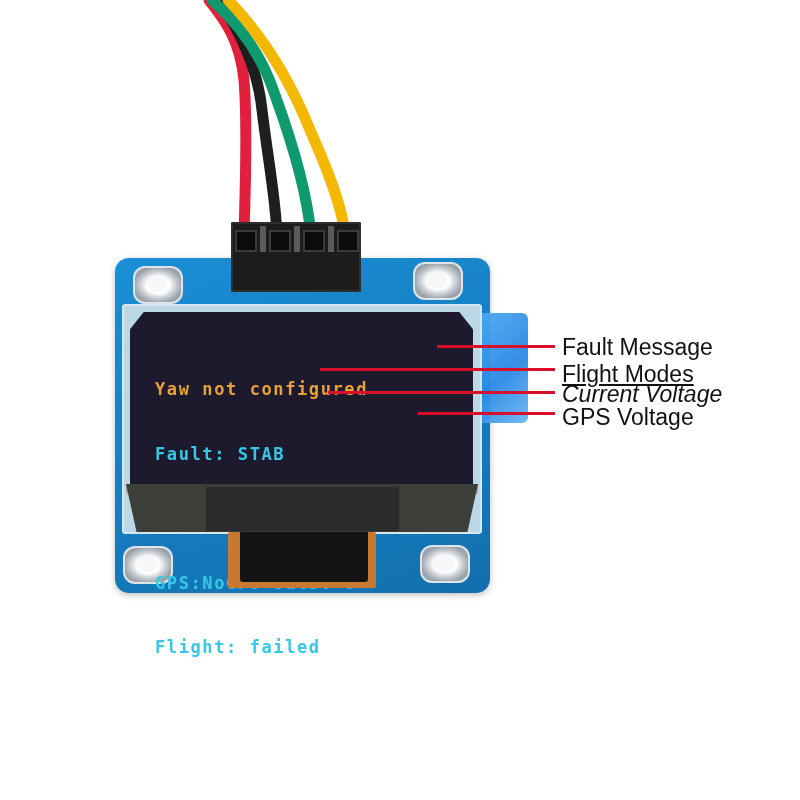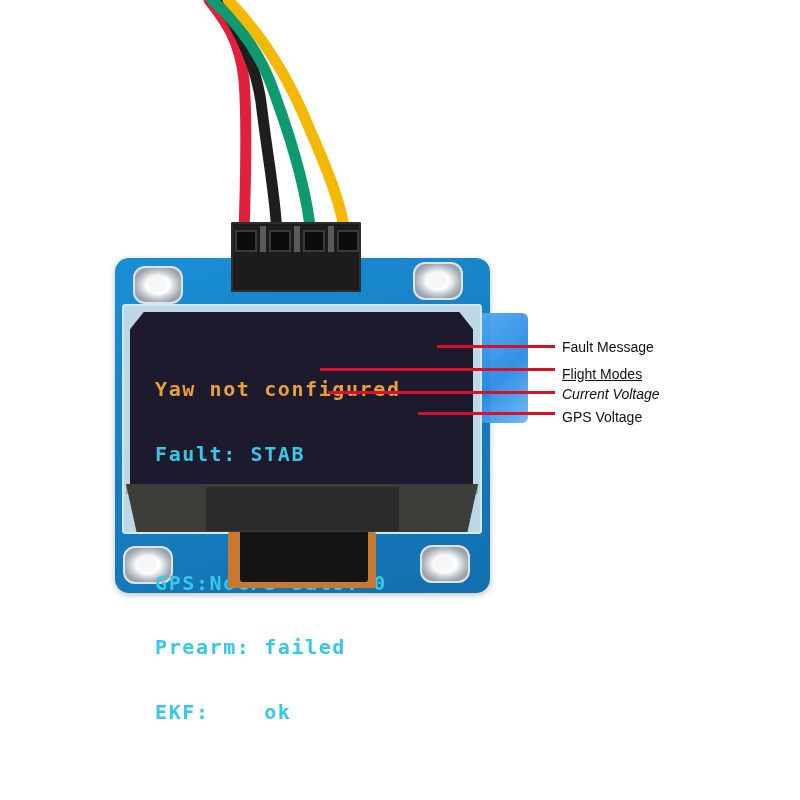--- a/index.html
+++ b/index.html
@@ -58,21 +58,21 @@
       box-shadow: inset 0 0 0 2px #d5e8f1;
     }
     .screen {
       left: 130px; top: 312px; width: 343px; height: 172px;
       background: #1d1a2e;
       clip-path: polygon(4% 0, 96% 0, 100% 10%, 100% 100%, 0 100%, 0 10%);
     }
     .oled {
       position: absolute; left: 155px; top: 336px;
       font-family: "DejaVu Sans Mono", monospace;
-      font-size: 20px; line-height: 21.5px; letter-spacing: 1.6px;
+      font-size: 17px; line-height: 21.5px; letter-spacing: 1.6px;
       font-weight: bold; white-space: pre;
     }
     .oled .line { display: block; }
     .oled .fault { color: #e8a137; }
     .oled .info { color: #36c8e6; }
 
     
     .bezel {
       left: 126px; top: 484px; width: 352px; height: 48px;
       background: #3c3e3a;
@@ -91,21 +91,21 @@
       background: #c9792f; border-radius: 2px;
     }
     .flex-inner {
       left: 240px; top: 532px; width: 128px; height: 50px;
       background: #141414; border-radius: 0 0 3px 3px;
     }
 
     
     .leader { position: absolute; height: 3px; background: #d9102a; }
     .callout-label {
-      position: absolute; left: 562px; font-size: 14px; color: #111111;
+      position: absolute; left: 562px; font-size: 23px; color: #111111;
       white-space: nowrap; line-height: 20px;
     }
   </style>
 </head>
 <body>
 
 <svg id="wires" viewBox="0 0 800 800">
   <path d="M209 0 C 225 20, 240 40, 244 80 C 248 130, 245 190, 244 236" stroke="#e0203c" stroke-width="11" fill="none" stroke-linecap="round"></path>
   <path d="M218 0 C 240 30, 258 70, 262 110 C 268 160, 276 200, 277 236" stroke="#1e1e1e" stroke-width="11" fill="none" stroke-linecap="round"></path>
   <path d="M212 0 C 240 25, 262 55, 275 95 C 295 150, 308 200, 311 236" stroke="#0e9a6e" stroke-width="11" fill="none" stroke-linecap="round"></path>
@@ -132,22 +132,21 @@
 </div>
 
 <div class="abs glass"></div>
 <div class="abs screen"></div>
 
 <div class="oled">
   <span class="line fault">Yaw not configured</span>
   <span class="line info">Fault: STAB</span>
   <span class="line info">BAT1: 0.00V</span>
   <span class="line info">GPS:NoGPS Sats: 0</span>
-  <span class="line info">Prearm: failed</span>
-  <span class="line info">EKF:    ok</span>
+  <span class="line info">Flight: failed</span>
 </div>
 
 <div class="abs bezel-light"></div>
 <div class="abs bezel"></div>
 <div class="abs chip"></div>
 <div class="abs flex"></div>
 <div class="abs flex-inner"></div>
 
 <div class="leader" style="left:437px; top:345px; width:118px;"></div>
 <div class="leader" style="left:320px; top:368px; width:235px;"></div>

